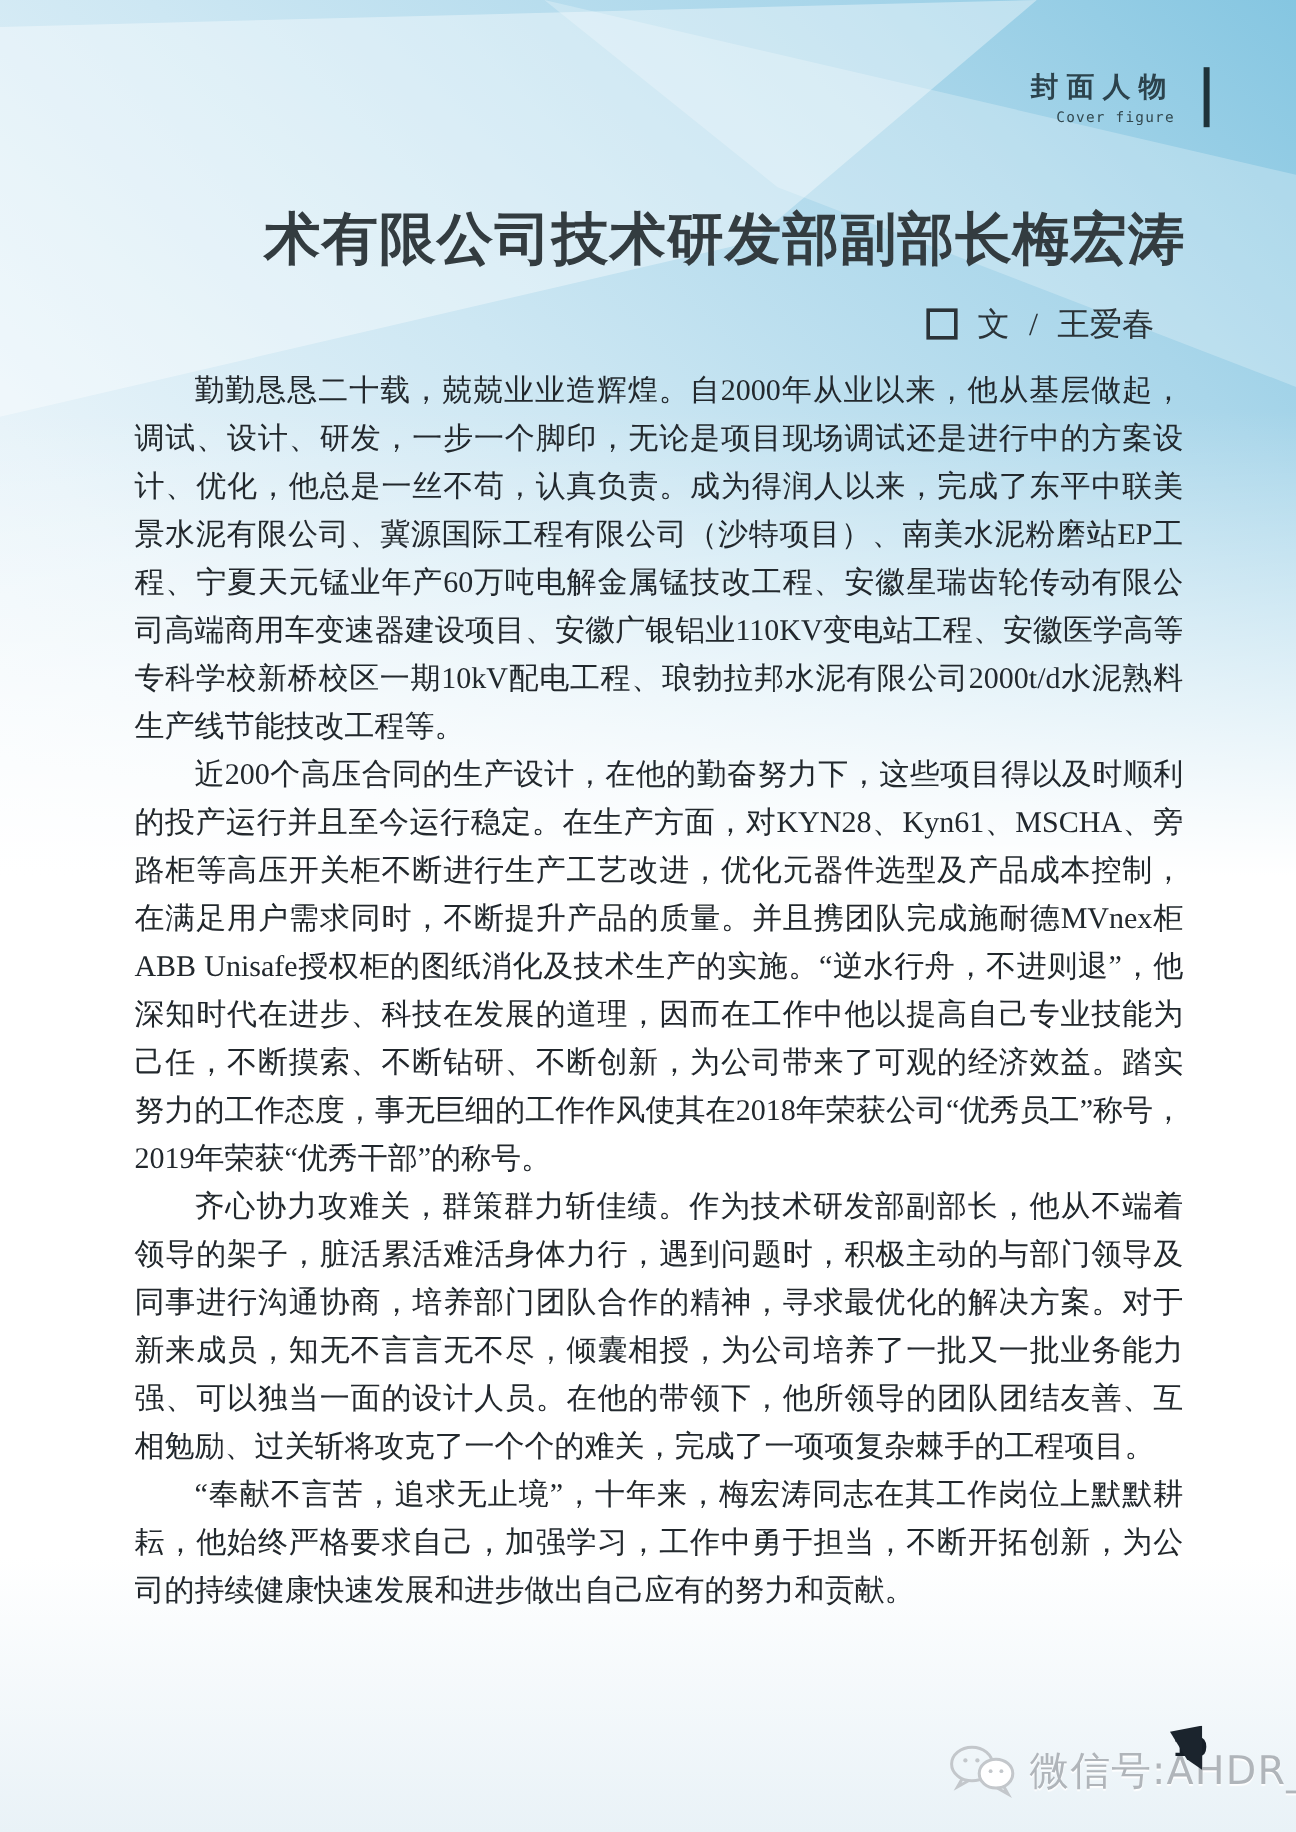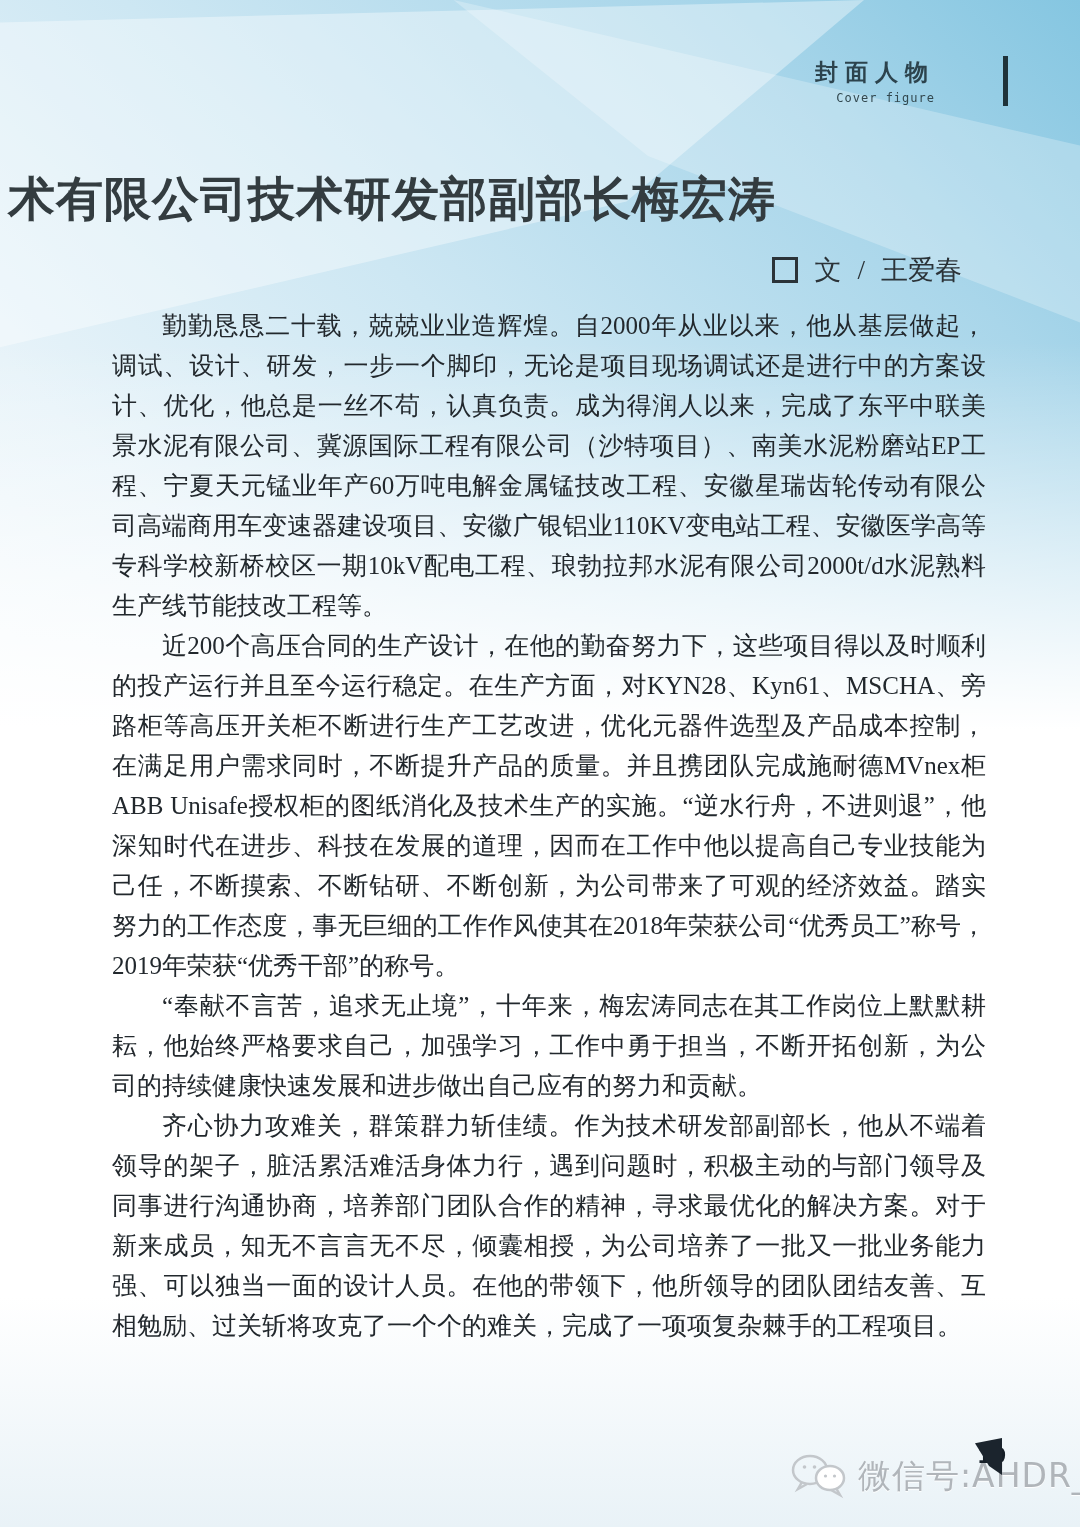--- a/index.html
+++ b/index.html
@@ -30,39 +30,39 @@
     background: rgba(255,255,255,0.25);
     clip-path: polygon(42% 0, 100% 28%, 100% 62%, 60% 30%);
   }
   .bg-bottom {
     position: absolute; left:0; bottom:0; width:1080px; height:230px;
     background: linear-gradient(to top, #e9f2f7 0%, rgba(233,242,247,0) 100%);
   }
   
   .header-block {
     position: absolute; top: 56px; right: 72px;
-    display: flex; align-items: center; gap: 44px;
+    display: flex; align-items: center;
   }
   .header-labels { text-align: right; color: #29414b; }
   .header-cn {
     font-size: 23px; letter-spacing: 7px; font-weight: 600;
     color: #2c434d;
   }
   .header-en {
     font-family: "DejaVu Sans Mono", "Liberation Mono", monospace;
     font-size: 12px; color: #32484f; margin-top: 3px; letter-spacing: 1px;
   }
   .header-bar {
     width: 5px; height: 50px; background: #1f333a; margin-left: 24px;
   }
   
   .article-title {
     position: absolute; left: 8px; top: 168px; width: 980px;
     font-size: 47px; font-weight: 600; color: #333c40;
-    letter-spacing: 1px; white-space: nowrap;
+    letter-spacing: 1px; white-space: nowrap; text-align: right;
   }
   .byline {
     position: absolute; top: 252px; right: 118px;
     display: flex; align-items: center; gap: 16px;
     font-size: 27px; color: #2b3338;
   }
   .byline-square {
     width: 26px; height: 26px; border: 3px solid #2b3338;
     background: transparent;
   }
@@ -120,22 +120,22 @@
   <div class="byline">
     <span class="byline-square"></span>
     <span>文</span>
     <span>/</span>
     <span>王爱春</span>
   </div>
 
   <div class="article-body" id="article-body">
       <p>勤勤恳恳二十载，兢兢业业造辉煌。自2000年从业以来，他从基层做起，调试、设计、研发，一步一个脚印，无论是项目现场调试还是进行中的方案设计、优化，他总是一丝不苟，认真负责。成为得润人以来，完成了东平中联美景水泥有限公司、冀源国际工程有限公司（沙特项目）、南美水泥粉磨站EP工程、宁夏天元锰业年产60万吨电解金属锰技改工程、安徽星瑞齿轮传动有限公司高端商用车变速器建设项目、安徽广银铝业110KV变电站工程、安徽医学高等专科学校新桥校区一期10kV配电工程、琅勃拉邦水泥有限公司2000t/d水泥熟料生产线节能技改工程等。</p>
       <p>近200个高压合同的生产设计，在他的勤奋努力下，这些项目得以及时顺利的投产运行并且至今运行稳定。在生产方面，对KYN28、Kyn61、MSCHA、旁路柜等高压开关柜不断进行生产工艺改进，优化元器件选型及产品成本控制，在满足用户需求同时，不断提升产品的质量。并且携团队完成施耐德MVnex柜ABB Unisafe授权柜的图纸消化及技术生产的实施。“逆水行舟，不进则退”，他深知时代在进步、科技在发展的道理，因而在工作中他以提高自己专业技能为己任，不断摸索、不断钻研、不断创新，为公司带来了可观的经济效益。踏实努力的工作态度，事无巨细的工作作风使其在2018年荣获公司“优秀员工”称号，2019年荣获“优秀干部”的称号。</p>
+      <p>齐心协力攻难关，群策群力斩佳绩。作为技术研发部副部长，他从不端着领导的架子，脏活累活难活身体力行，遇到问题时，积极主动的与部门领导及同事进行沟通协商，培养部门团队合作的精神，寻求最优化的解决方案。对于新来成员，知无不言言无不尽，倾囊相授，为公司培养了一批又一批业务能力强、可以独当一面的设计人员。在他的带领下，他所领导的团队团结友善、互相勉励、过关斩将攻克了一个个的难关，完成了一项项复杂棘手的工程项目。</p>
       <p>“奉献不言苦，追求无止境”，十年来，梅宏涛同志在其工作岗位上默默耕耘，他始终严格要求自己，加强学习，工作中勇于担当，不断开拓创新，为公司的持续健康快速发展和进步做出自己应有的努力和贡献。</p>
-      <p>齐心协力攻难关，群策群力斩佳绩。作为技术研发部副部长，他从不端着领导的架子，脏活累活难活身体力行，遇到问题时，积极主动的与部门领导及同事进行沟通协商，培养部门团队合作的精神，寻求最优化的解决方案。对于新来成员，知无不言言无不尽，倾囊相授，为公司培养了一批又一批业务能力强、可以独当一面的设计人员。在他的带领下，他所领导的团队团结友善、互相勉励、过关斩将攻克了一个个的难关，完成了一项项复杂棘手的工程项目。</p>
     </div>
 
   <div class="watermark">
     <svg class="wechat-icon" viewBox="0 0 58 48" fill="none">
       <ellipse cx="20" cy="18" rx="17" ry="14" stroke="#c3c7cb" stroke-width="2.5"></ellipse>
       <path d="M12 30 L8 37 L17 32" stroke="#c3c7cb" stroke-width="2.5" fill="none"></path>
       <circle cx="14.5" cy="15" r="1.8" fill="#c3c7cb"></circle>
       <circle cx="24.5" cy="15" r="1.8" fill="#c3c7cb"></circle>
       <ellipse cx="40" cy="26" rx="14" ry="12" fill="#ffffff" stroke="#c3c7cb" stroke-width="2.5"></ellipse>
       <path d="M46 36 L50 43 L41 38" stroke="#c3c7cb" stroke-width="2.5" fill="none"></path>

